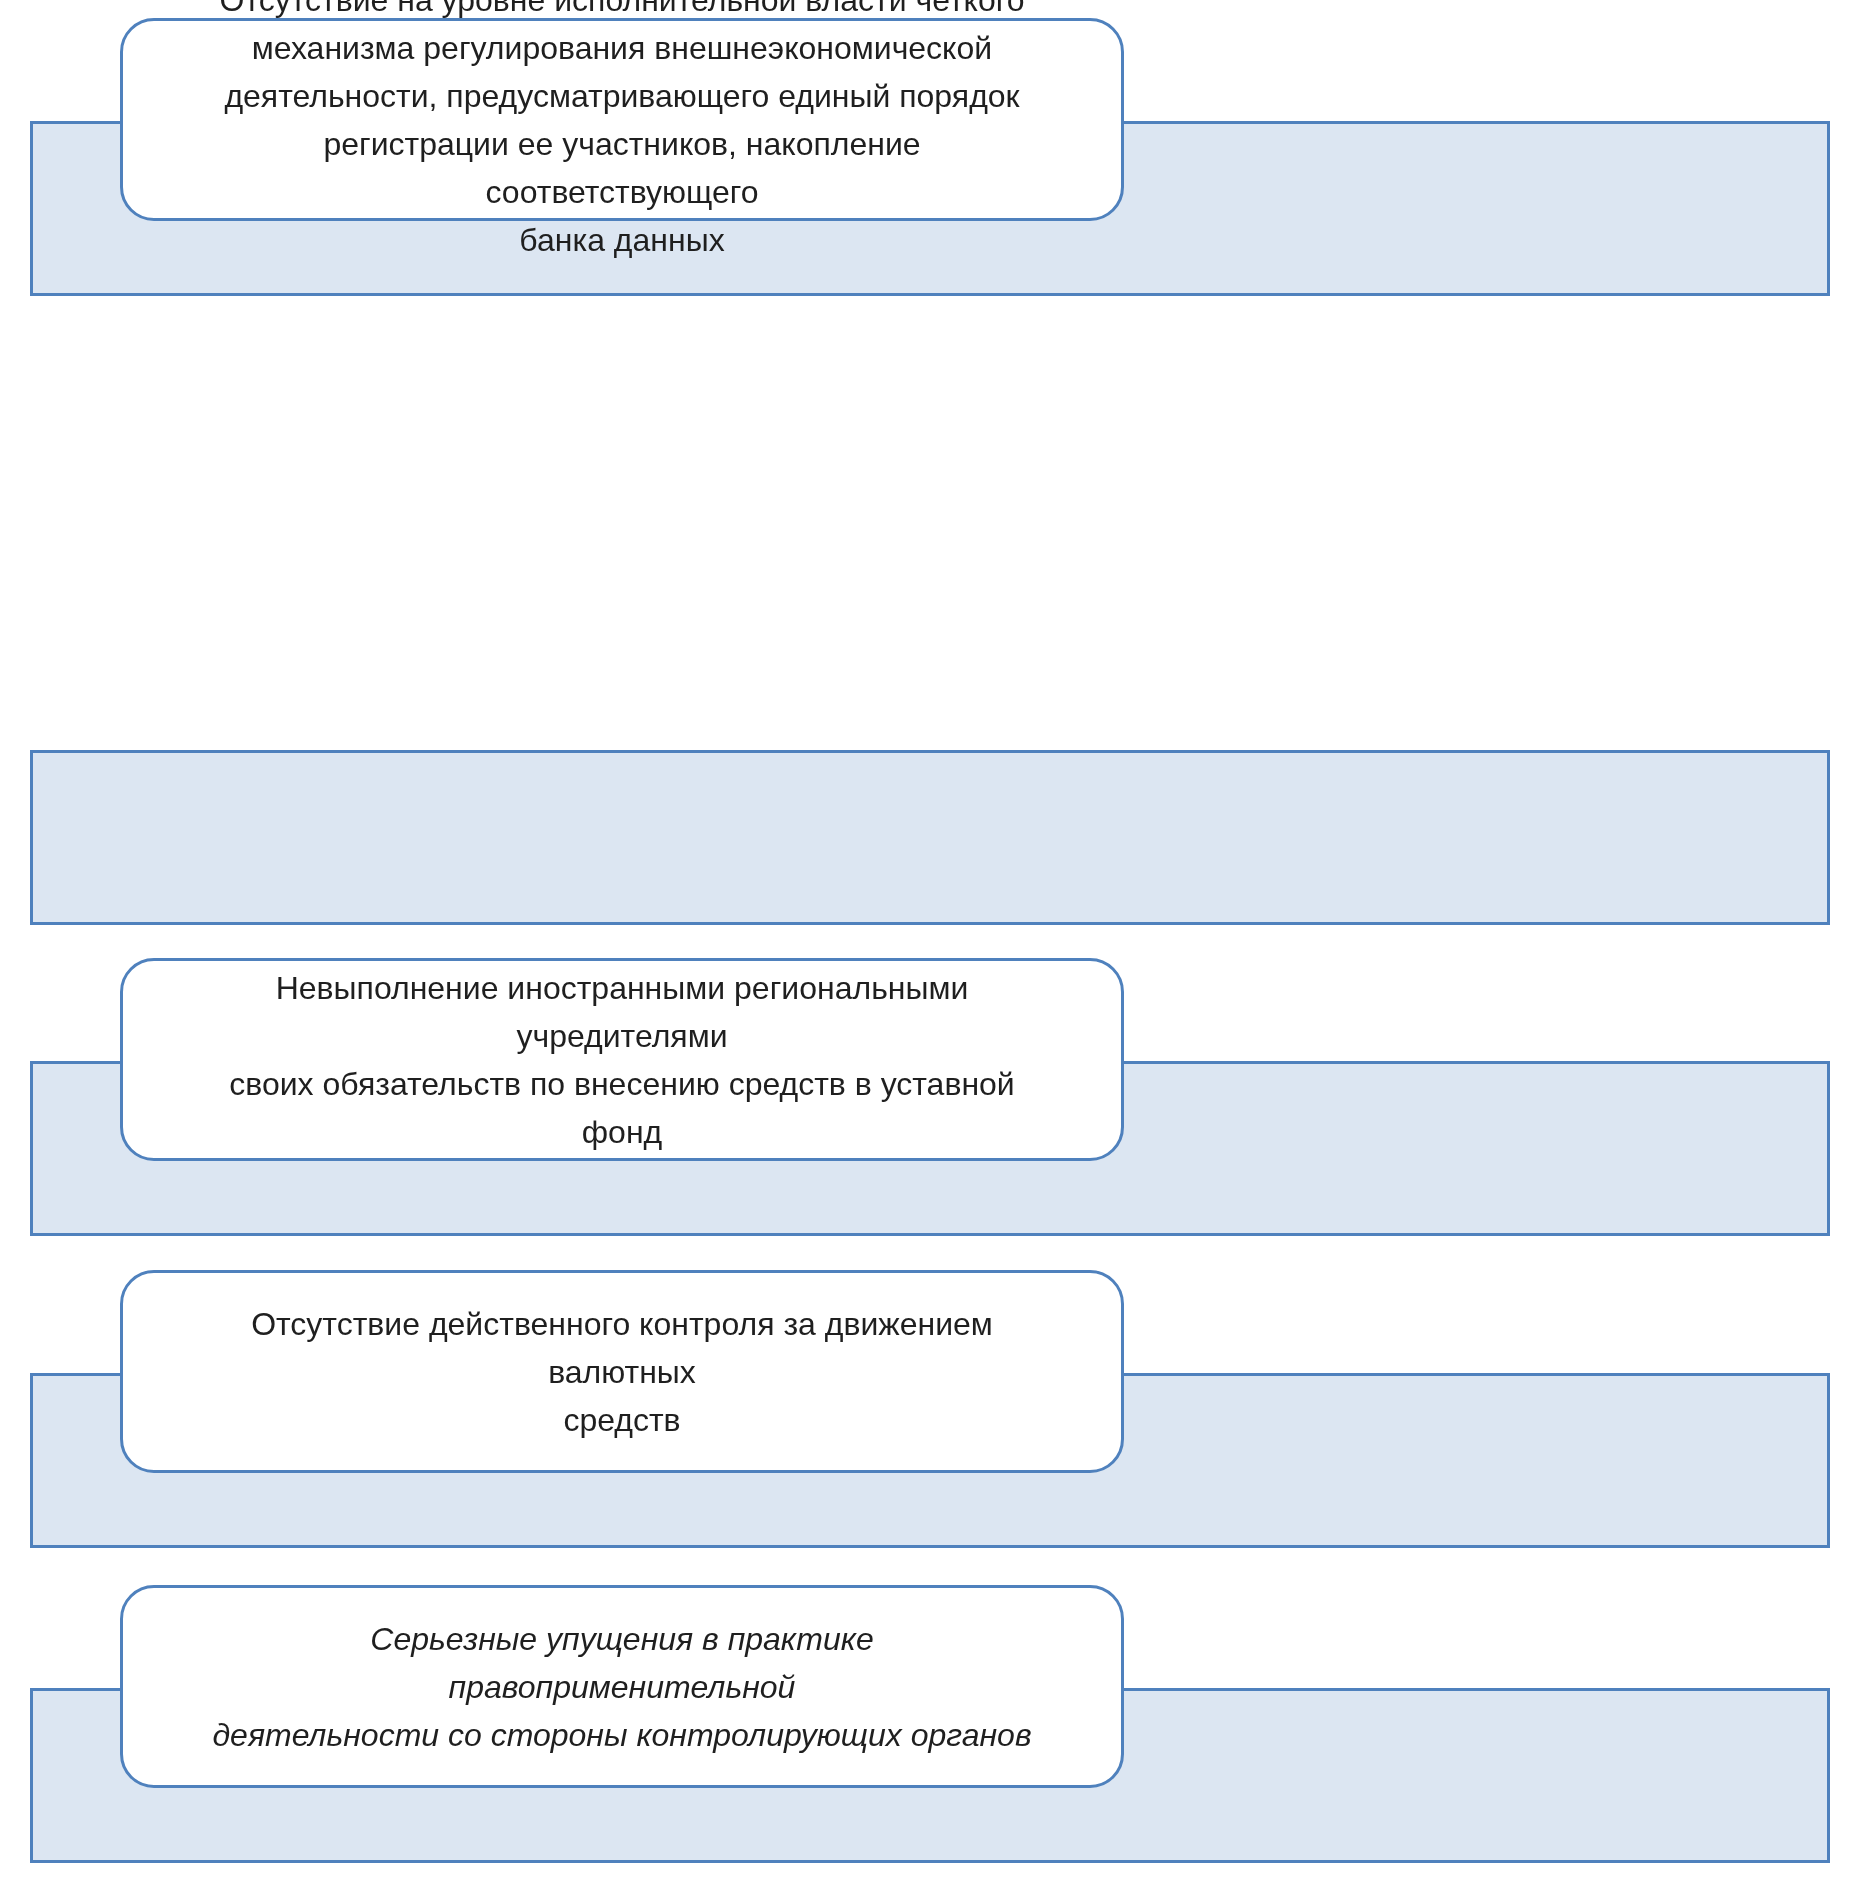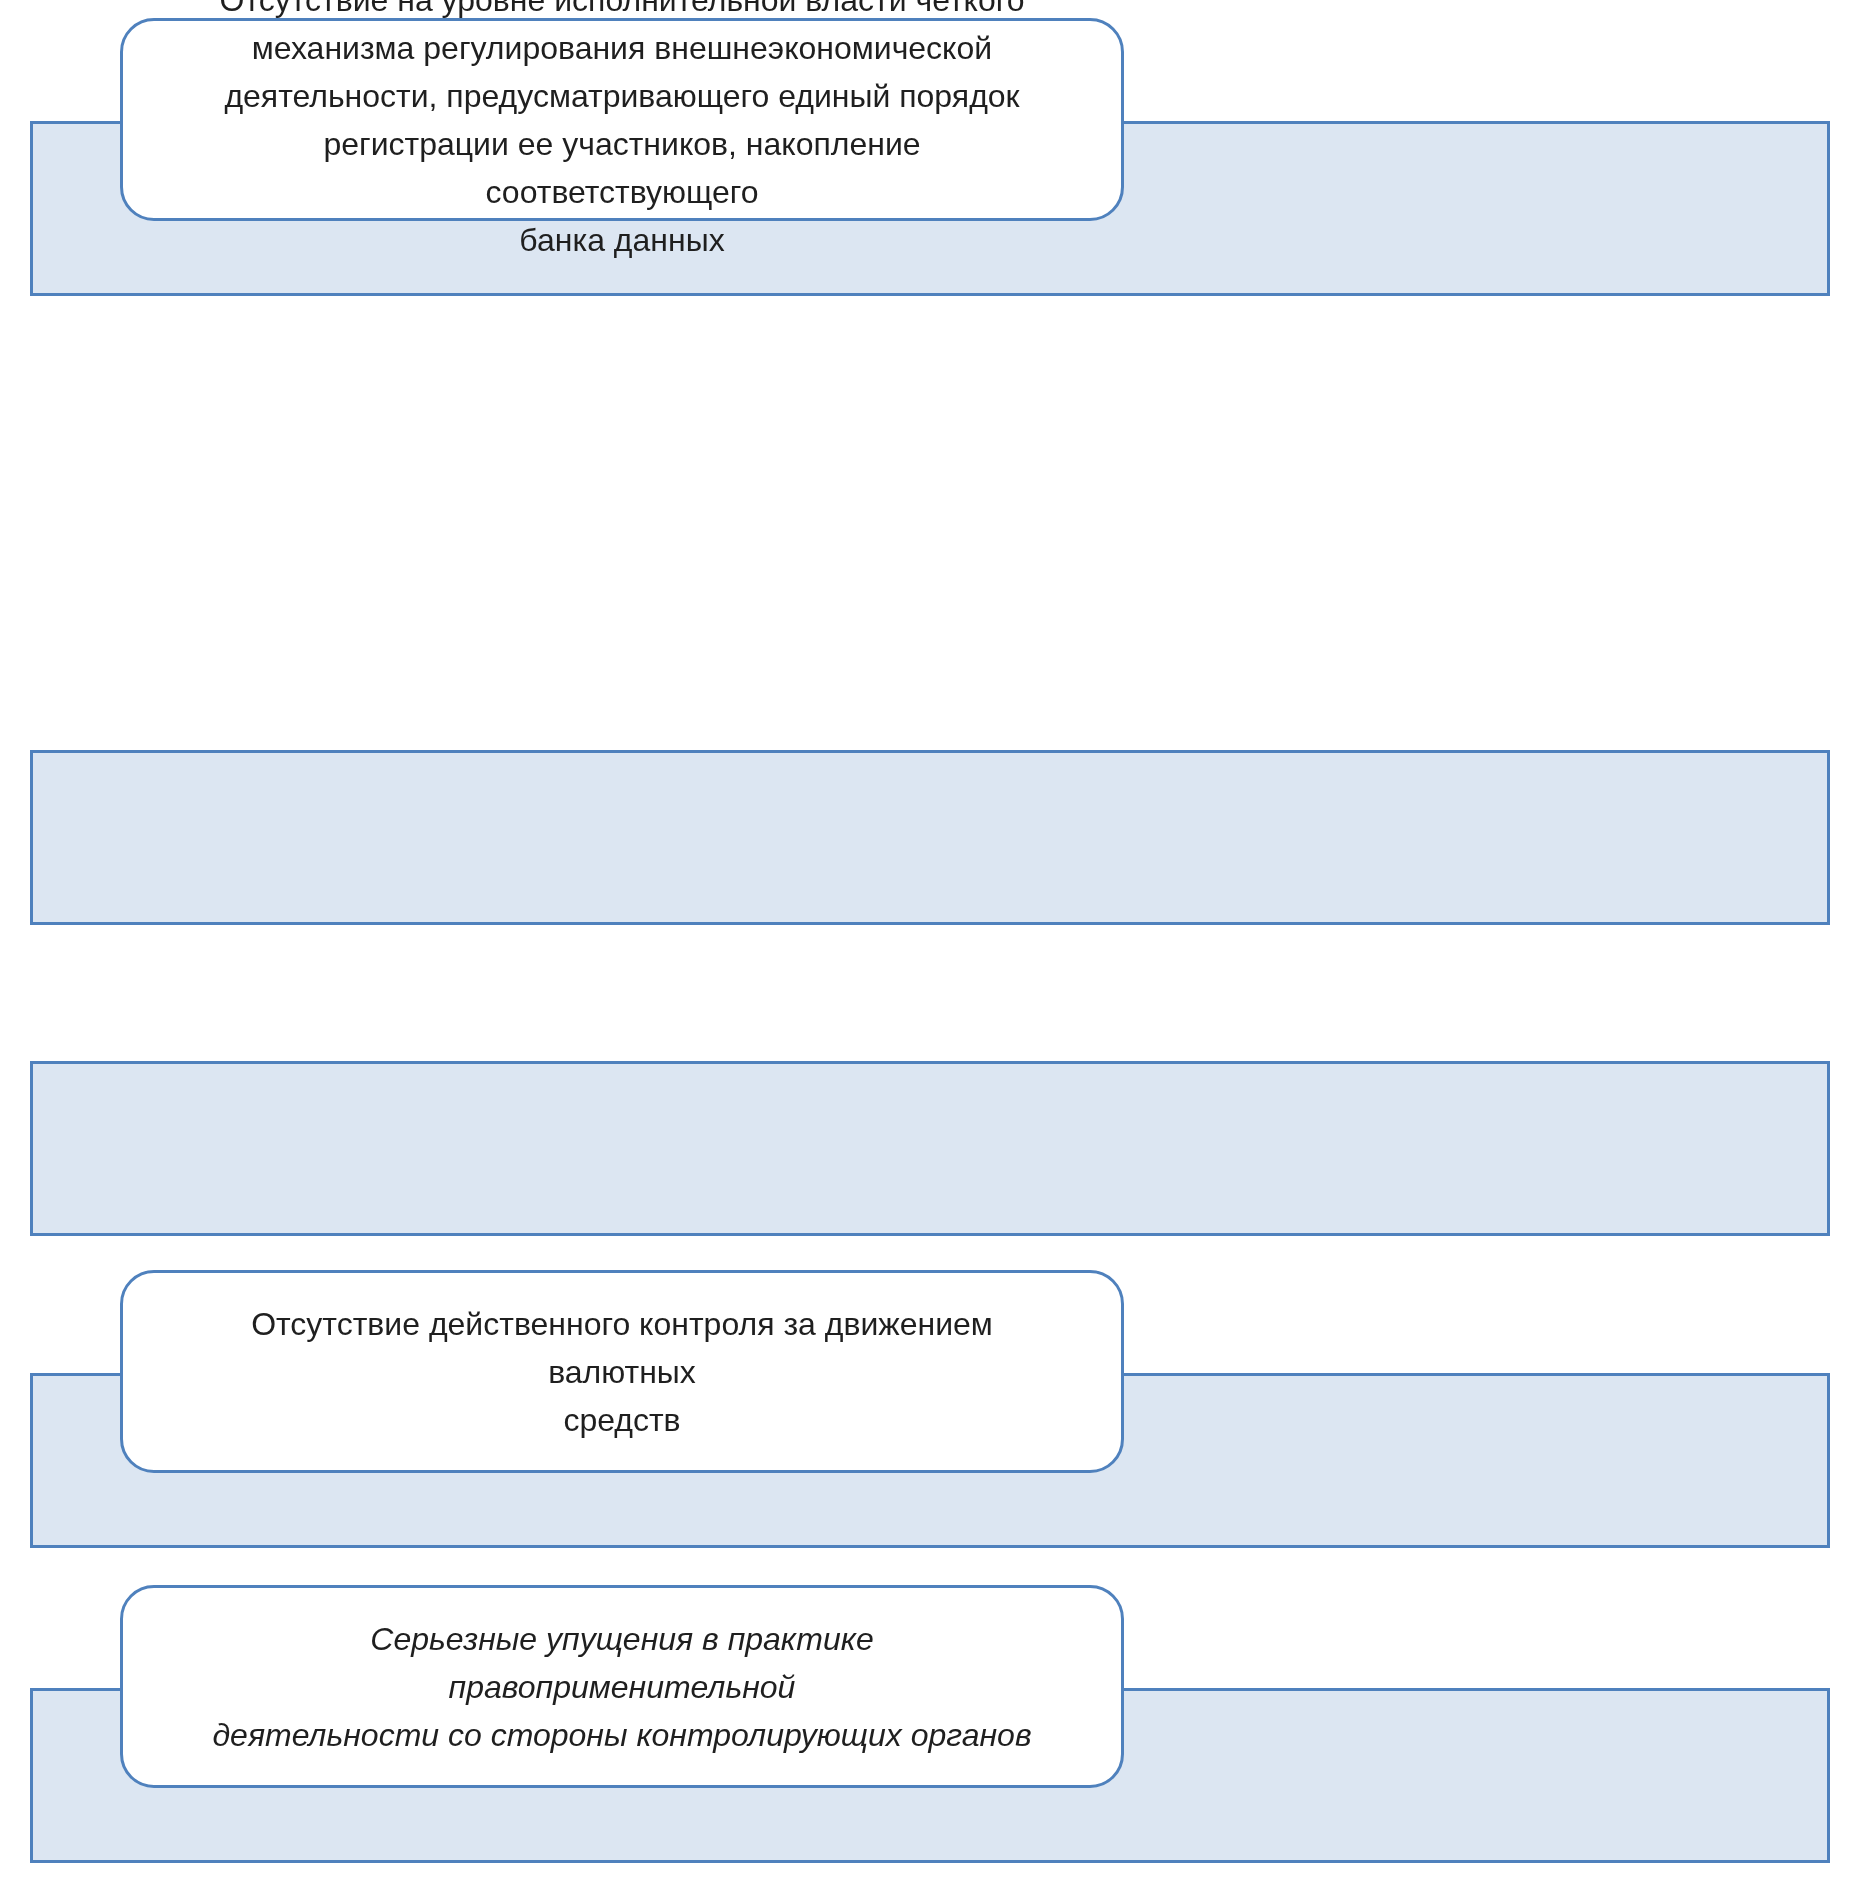--- a/index.html
+++ b/index.html
@@ -75,20 +75,24 @@
     </div>
   </div>
 
 
   <div class="row row-3">
     <div class="banner"></div>
   </div>
 
   <div class="row row-4">
     <div class="banner"></div>
+    <div class="box">
+      <span class="box-text">Невыполнение иностранными региональными учредителями
+своих обязательств по внесению средств в уставной фонд</span>
+    </div>
   </div>
 
   <div class="row row-5">
     <div class="banner"></div>
     <div class="box">
       <span class="box-text">Отсутствие действенного контроля за движением валютных
 средств</span>
     </div>
   </div>
 

